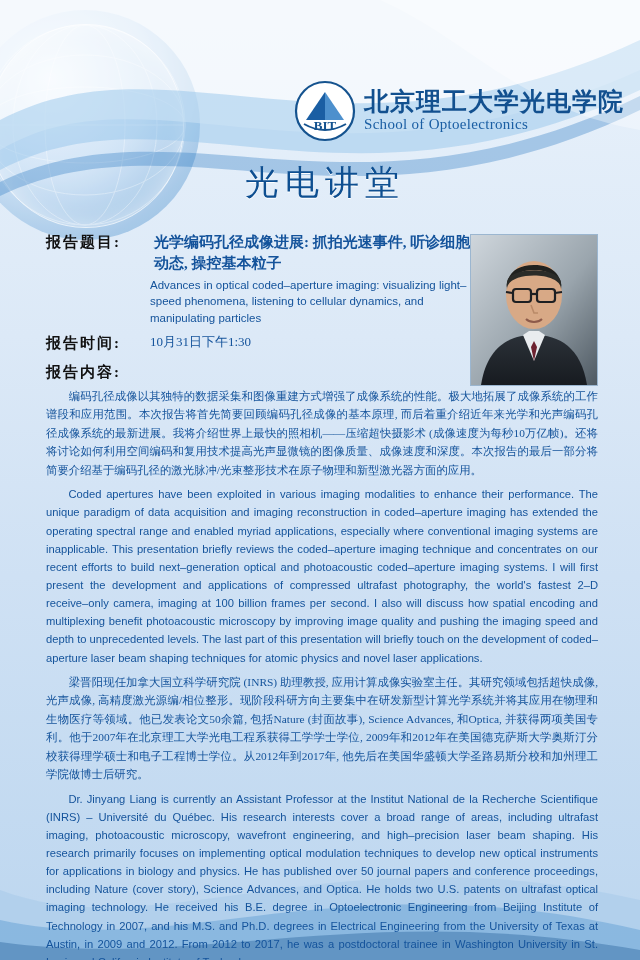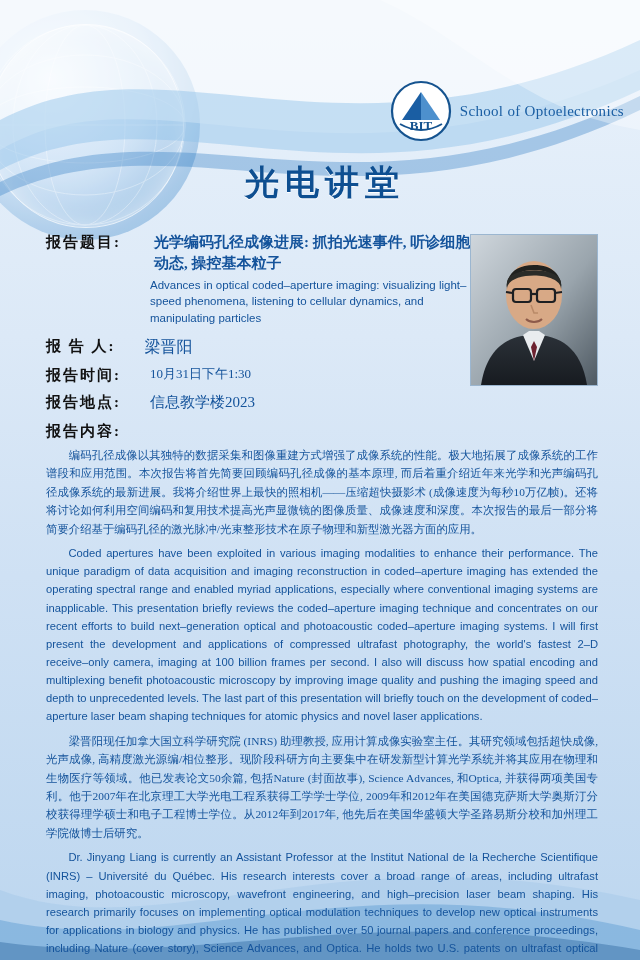--- a/index.html
+++ b/index.html
@@ -100,21 +100,21 @@
     margin-top: 2px;
   }
   .title-main {
     position: absolute;
     left: 0;
     right: 0;
     top: 160px;
     text-align: center;
     font-family: "Liberation Serif", "DejaVu Serif", serif;
     font-size: 34px;
-    font-weight: bold;
+    font-weight: normal;
     color: #0e4f91;
     letter-spacing: 6px;
     text-shadow: 0 1px 0 #ffffff;
     padding-left: 10px;
   }
   .content {
     position: absolute;
     left: 46px;
     top: 232px;
     width: 552px;
@@ -232,20 +232,21 @@
       <div class="logo-mark">
         <svg viewBox="0 0 62 62" width="62" height="62">
           <circle cx="31" cy="31" r="29" fill="#ffffff" stroke="#15538f" stroke-width="2.2"></circle>
           <path d="M12,40 L31,12 L31,40 Z" fill="#1a5ea3"></path>
           <path d="M31,12 L50,40 L31,40 Z" fill="#2e7cc4" opacity="0.85"></path>
           <path d="M10,44 C24,52 38,52 52,44" fill="none" stroke="#15538f" stroke-width="2"></path>
           <text x="31" y="50" text-anchor="middle" font-family="Liberation Serif, serif" font-size="13" font-weight="bold" fill="#15538f">BIT</text>
         </svg>
       </div>
       <div class="logo-text">
+        <div class="logo-cn">北京理工大学光电学院</div>
         <div class="logo-en">School of Optoelectronics</div>
       </div>
     </div>
   </div>
 
   <div class="title-main">光电讲堂</div>
 
   <div class="content">
 
     <div class="photo">
@@ -281,34 +282,26 @@
     </div>
 
     <div class="row">
       <div class="lbl">报告题目:</div>
       <div class="title-block">
         <div class="title-cn val" style="margin-left:12px">光学编码孔径成像进展: 抓拍光速事件, 听诊细胞动态, 操控基本粒子</div>
         <div class="title-en" style="margin-left:8px">Advances in optical coded–aperture imaging: visualizing light–speed phenomena, listening to cellular dynamics, and manipulating particles</div>
       </div>
     </div>
 
-    <div class="row" style="margin-top:10px">
-      <div class="lbl">报 告 人:</div>
-      <div class="val" style="font-size:16px">梁晋阳</div>
-    </div>
 
     <div class="row">
       <div class="lbl">报告时间:</div>
       <div class="val" style="font-size:13px">10月31日下午1:30</div>
     </div>
 
-    <div class="row">
-      <div class="lbl">报告地点:</div>
-      <div class="val" style="font-size:15px">信息教学楼2023</div>
-    </div>
 
     <div class="sect-head">报告内容:</div>
     <p class="para-cn">编码孔径成像以其独特的数据采集和图像重建方式增强了成像系统的性能。极大地拓展了成像系统的工作谱段和应用范围。本次报告将首先简要回顾编码孔径成像的基本原理, 而后着重介绍近年来光学和光声编码孔径成像系统的最新进展。我将介绍世界上最快的照相机——压缩超快摄影术 (成像速度为每秒10万亿帧)。还将将讨论如何利用空间编码和复用技术提高光声显微镜的图像质量、成像速度和深度。本次报告的最后一部分将简要介绍基于编码孔径的激光脉冲/光束整形技术在原子物理和新型激光器方面的应用。</p>
     <p class="para-en">Coded apertures have been exploited in various imaging modalities to enhance their performance. The unique paradigm of data acquisition and imaging reconstruction in coded–aperture imaging has extended the operating spectral range and enabled myriad applications, especially where conventional imaging systems are inapplicable. This presentation briefly reviews the coded–aperture imaging technique and concentrates on our recent efforts to build next–generation optical and photoacoustic coded–aperture imaging systems. I will first present the development and applications of compressed ultrafast photography, the world's fastest 2–D receive–only camera, imaging at 100 billion frames per second. I also will discuss how spatial encoding and multiplexing benefit photoacoustic microscopy by improving image quality and pushing the imaging speed and depth to unprecedented levels. The last part of this presentation will briefly touch on the development of coded–aperture laser beam shaping techniques for atomic physics and novel laser applications.</p>
 
     <p class="para-cn">梁晋阳现任加拿大国立科学研究院 (INRS) 助理教授, 应用计算成像实验室主任。其研究领域包括超快成像, 光声成像, 高精度激光源编/相位整形。现阶段科研方向主要集中在研发新型计算光学系统并将其应用在物理和生物医疗等领域。他已发表论文50余篇, 包括Nature (封面故事), Science Advances, 和Optica, 并获得两项美国专利。他于2007年在北京理工大学光电工程系获得工学学士学位, 2009年和2012年在美国德克萨斯大学奥斯汀分校获得理学硕士和电子工程博士学位。从2012年到2017年, 他先后在美国华盛顿大学圣路易斯分校和加州理工学院做博士后研究。</p>
     <p class="para-en">Dr. Jinyang Liang is currently an Assistant Professor at the Institut National de la Recherche Scientifique (INRS) – Université du Québec. His research interests cover a broad range of areas, including ultrafast imaging, photoacoustic microscopy, wavefront engineering, and high–precision laser beam shaping. His research primarily focuses on implementing optical modulation techniques to develop new optical instruments for applications in biology and physics. He has published over 50 journal papers and conference proceedings, including Nature (cover story), Science Advances, and Optica. He holds two U.S. patents on ultrafast optical imaging technology. He received his B.E. degree in Optoelectronic Engineering from Beijing Institute of Technology in 2007, and his M.S. and Ph.D. degrees in Electrical Engineering from the University of Texas at Austin, in 2009 and 2012. From 2012 to 2017, he was a postdoctoral trainee in Washington University in St. Louis and California Institute of Technology.</p>
 
   </div>
 </div>

